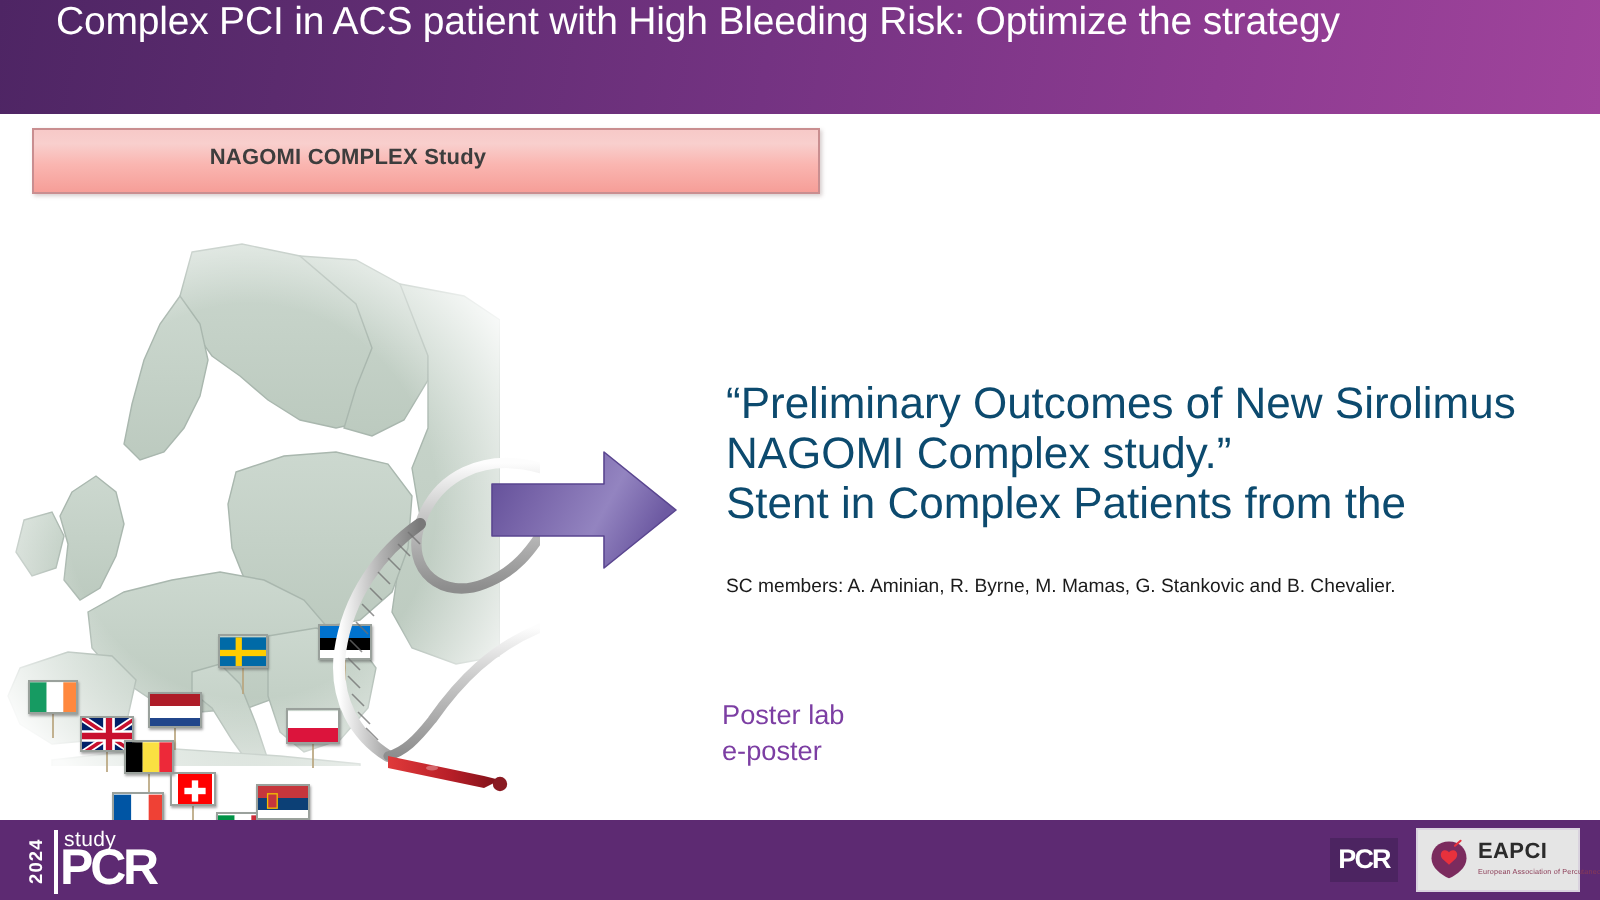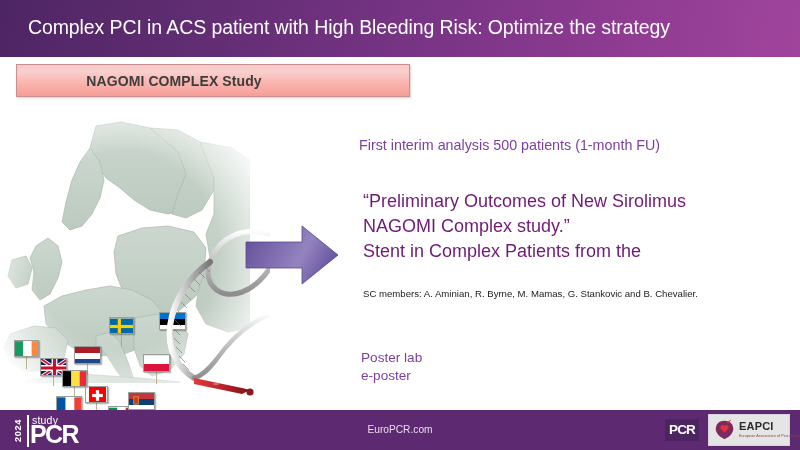--- a/index.html
+++ b/index.html
@@ -21,21 +21,21 @@
   
   #title-bar {
     position: absolute;
     left: 0; top: 0;
     width: 800px; height: 57px;
     background: linear-gradient(100deg, #4e2564 0%, #5b2b6e 18%, #743382 48%, #8d3b91 76%, #a0449c 100%);
   }
   #title-text {
     position: absolute;
     left: 28px;
-    top: 16px;
+    top: 0;
     color: #ffffff;
     font-size: 19.5px;
     font-weight: 400;
     letter-spacing: -0.1px;
     white-space: nowrap;
     text-align: right;
   }
 
   
   #nagomi-box {
@@ -47,21 +47,21 @@
     box-sizing: border-box;
     border: 1px solid #c98e90;
     background: linear-gradient(180deg, #f7c9c8 0%, #f8cfcd 22%, #fab6b1 55%, #f69e98 100%);
     box-shadow: 1px 1px 2px rgba(120,90,90,0.30);
   }
   #nagomi-text {
     position: absolute;
     width: 100%;
     top: 8px;
     text-align: center;
-    font-size: 14px;
+    font-size: 11px;
     font-weight: bold;
     color: #3d3d3d;
     letter-spacing: 0.1px;
     padding-right: 78px;
     box-sizing: border-box;
   }
 
   
   #map-panel {
     position: absolute;
@@ -104,23 +104,23 @@
     top: 137px;
     font-size: 14.3px;
     color: #7c3ea3;
     white-space: nowrap;
   }
   #quote-block {
     position: absolute;
     left: 363px;
     top: 189px;
     width: 400px;
-    font-size: 18px;
+    font-size: 22px;
     line-height: 25px;
-    color: #701a75;
+    color: #0c4a6e;
   }
   #sc-members {
     position: absolute;
     left: 363px;
     top: 288px;
     font-size: 9.6px;
     color: #1b1b1b;
     white-space: nowrap;
   }
   #poster-block {
@@ -459,21 +459,20 @@
           <stop offset="0%" stop-color="#5f4b96"></stop>
           <stop offset="35%" stop-color="#7a67ab"></stop>
           <stop offset="70%" stop-color="#9384c0"></stop>
           <stop offset="100%" stop-color="#6d5aa2"></stop>
         </linearGradient>
       </defs>
       <path d="M2 18 L58 18 L58 2 L94 31 L58 60 L58 44 L2 44 Z" fill="url(#arrowG)" stroke="#5a4690" stroke-width="0.8" stroke-linejoin="round"></path>
     </svg>
   </div>
 
-  <div id="interim-line">First interim analysis 500 patients (1-month FU)</div>
 
   <div id="quote-block">
     <div>“Preliminary Outcomes of New Sirolimus</div>
     <div>NAGOMI Complex study.”</div>
     <div>Stent in Complex Patients from the</div>
   </div>
 
   <div id="sc-members">SC members: A. Aminian, R. Byrne, M. Mamas, G. Stankovic and B. Chevalier.</div>
 
   <div id="poster-block">
@@ -483,21 +482,20 @@
 
   <div id="footer-bar"></div>
 
   <div id="europcr-logo">
     <div id="logo-year">2024</div>
     <div id="logo-divider"></div>
     <div id="logo-euro">study</div>
     <div id="logo-pcr">PCR</div>
   </div>
 
-  <div id="footer-url">EuroPCR.com</div>
 
   <div id="pcr-badge">PCR</div>
 
   <div id="eapci-badge">
     <svg id="eapci-heart" width="21" height="21" viewBox="0 0 24 24">
       <path d="M12 2 C6 2 2 6 2 11.5 C2 17 7.5 21 12 23 C16.5 21 22 17 22 11.5 C22 6 18 2 12 2 Z" fill="#7b2b5e"></path>
       <path d="M12 8.2 C10.9 6.6 8.6 6.6 7.7 8.1 C6.8 9.6 7.6 11.4 9 12.6 L12 15.3 L15 12.6
                C16.4 11.4 17.2 9.6 16.3 8.1 C15.4 6.6 13.1 6.6 12 8.2 Z" fill="#e8313c"></path>
       <path d="M15.4 4.4 L18.6 1.6" stroke="#e8313c" stroke-width="1.2" stroke-linecap="round"></path>
     </svg>

